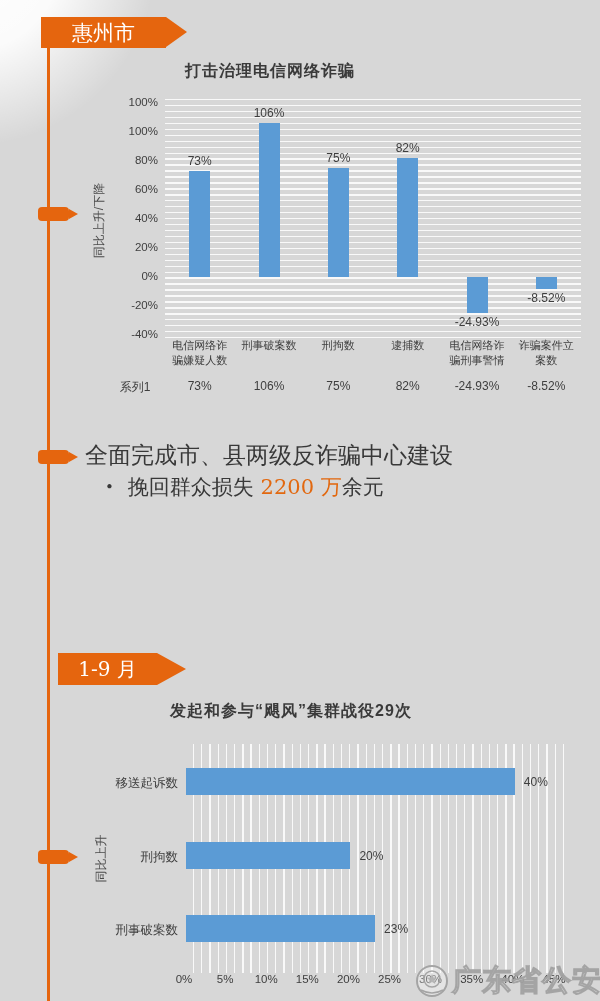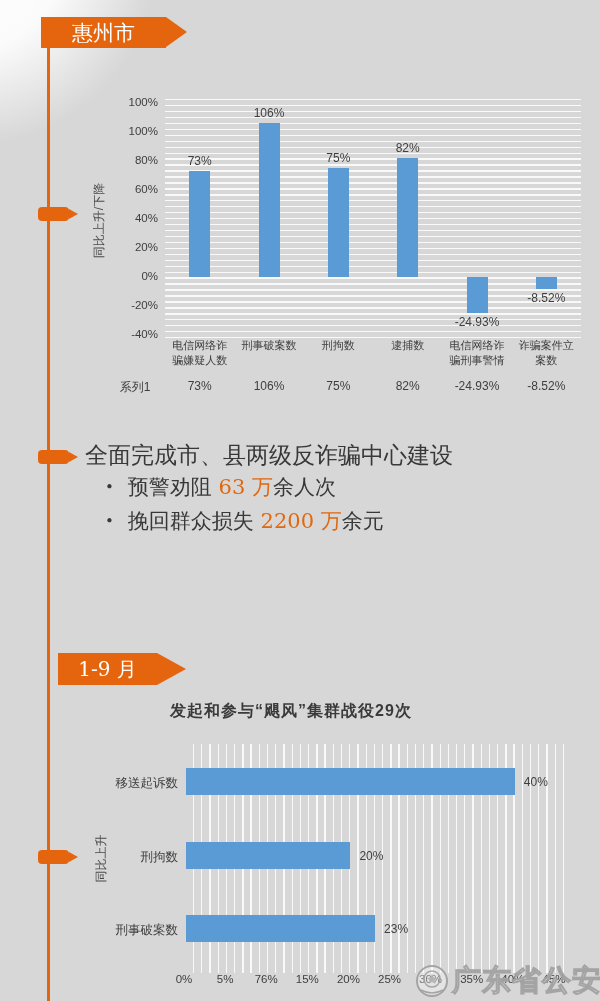--- a/index.html
+++ b/index.html
@@ -72,20 +72,21 @@
 
   <div class="banner banner1">
     <span>惠州市</span>
     <span class="tri"></span>
   </div>
 
   <div class="marker m1"></div>
   <div class="marker m2"></div>
   <div class="marker m3"></div>
 
+  <div class="chart-title t1">打击治理电信网络诈骗</div>
   <div class="ytitle yt1">同比上升/下降</div>
   <div class="plot1"></div>
   <div id="c1-ticks">
       <div class="ytick" style="left: 110px; top: 96px; position: absolute;">100%</div>
       <div class="ytick" style="left: 110px; top: 125px; position: absolute;">100%</div>
       <div class="ytick" style="left: 110px; top: 154px; position: absolute;">80%</div>
       <div class="ytick" style="left: 110px; top: 183px; position: absolute;">60%</div>
       <div class="ytick" style="left: 110px; top: 212px; position: absolute;">40%</div>
       <div class="ytick" style="left: 110px; top: 241px; position: absolute;">20%</div>
       <div class="ytick" style="left: 110px; top: 270px; position: absolute;">0%</div>
@@ -119,21 +120,20 @@
       <div class="sv">73%</div>
       <div class="sv">106%</div>
       <div class="sv">75%</div>
       <div class="sv">82%</div>
       <div class="sv">-24.93%</div>
       <div class="sv">-8.52%</div>
     </div>
 
   <div class="heading">全面完成市、县两级反诈骗中心建设</div>
   <ul class="bullets">
-    <li><span>预警劝阻 </span><span class="hi">63 万</span><span>余人次</span></li>
     <li><span>挽回群众损失 </span><span class="hi">2200 万</span><span>余元</span></li>
   </ul>
 
   <div class="banner banner2">
     <span>1-9 月</span>
     <span class="tri"></span>
   </div>
 
   <div class="chart-title t2">发起和参与“飓风”集群战役29次</div>
   <div class="ytitle yt2">同比上升</div>
@@ -147,21 +147,21 @@
       <div class="hlabel" style="left: 384.06px; top: 922px;">23%</div>
     </div>
   <div id="c2-cats">
       <div class="cat2" style="top: 775px;">移送起诉数</div>
       <div class="cat2" style="top: 849px;">刑拘数</div>
       <div class="cat2" style="top: 922px;">刑事破案数</div>
     </div>
   <div id="c2-ticks">
       <div class="xtick" style="left: 162px; top: 973px;">0%</div>
       <div class="xtick" style="left: 203.1px; top: 973px;">5%</div>
-      <div class="xtick" style="left: 244.2px; top: 973px;">76%</div>
+      <div class="xtick" style="left: 244.2px; top: 973px;">10%</div>
       <div class="xtick" style="left: 285.3px; top: 973px;">15%</div>
       <div class="xtick" style="left: 326.4px; top: 973px;">20%</div>
       <div class="xtick" style="left: 367.5px; top: 973px;">25%</div>
       <div class="xtick" style="left: 408.6px; top: 973px;">30%</div>
       <div class="xtick" style="left: 449.7px; top: 973px;">35%</div>
       <div class="xtick" style="left: 490.8px; top: 973px;">40%</div>
       <div class="xtick" style="left: 531.9px; top: 973px;">45%</div>
     </div>
 
   <div class="watermark">

